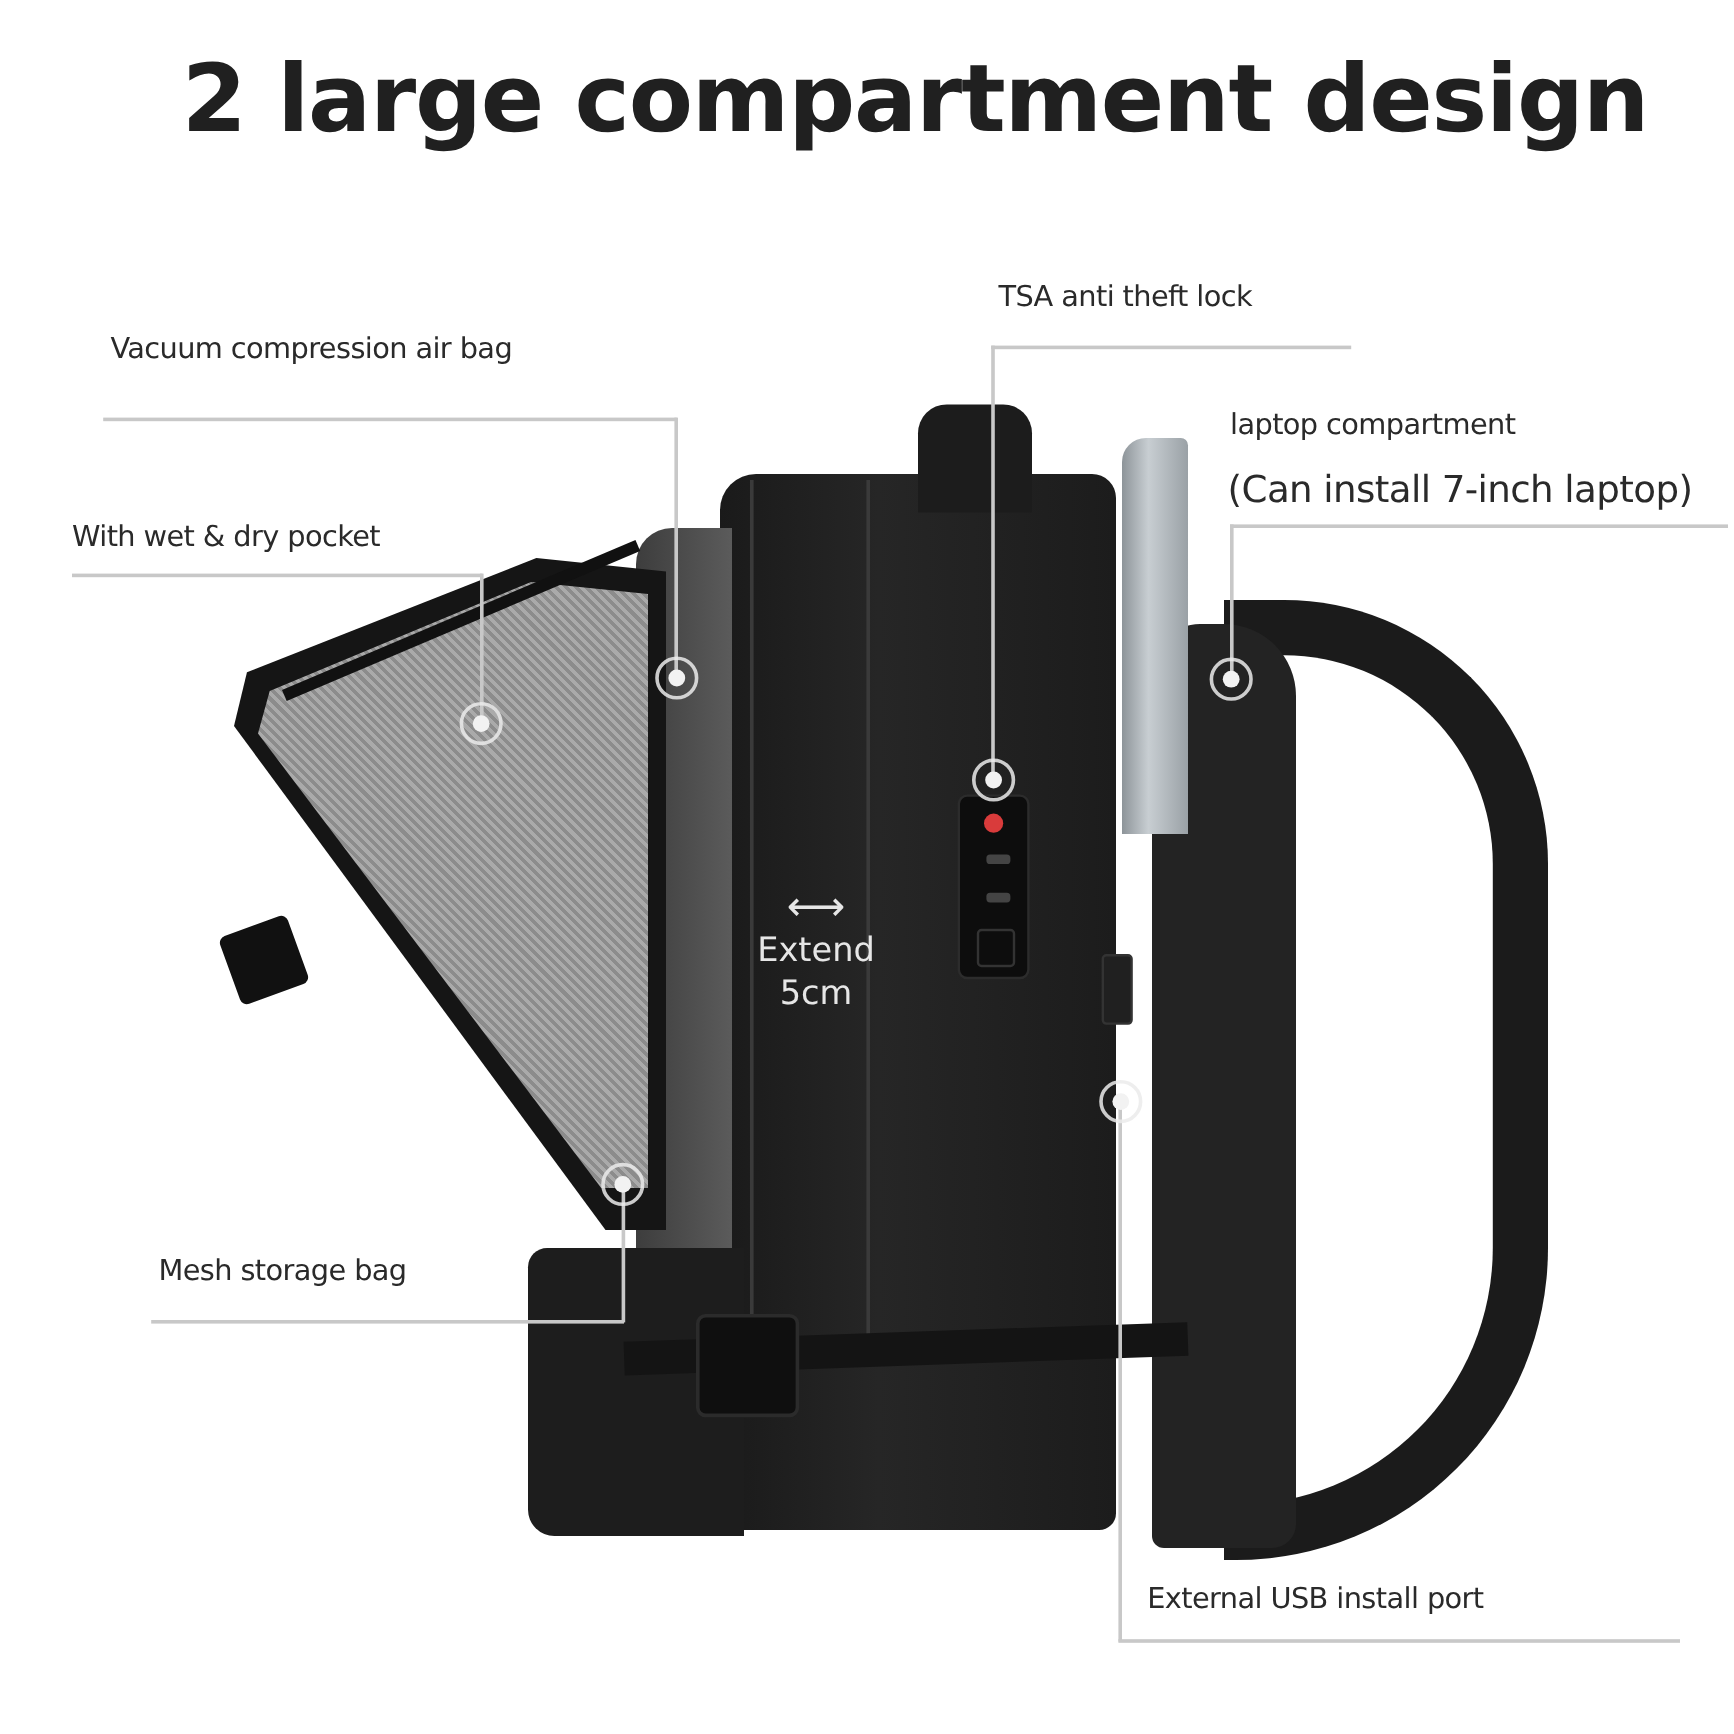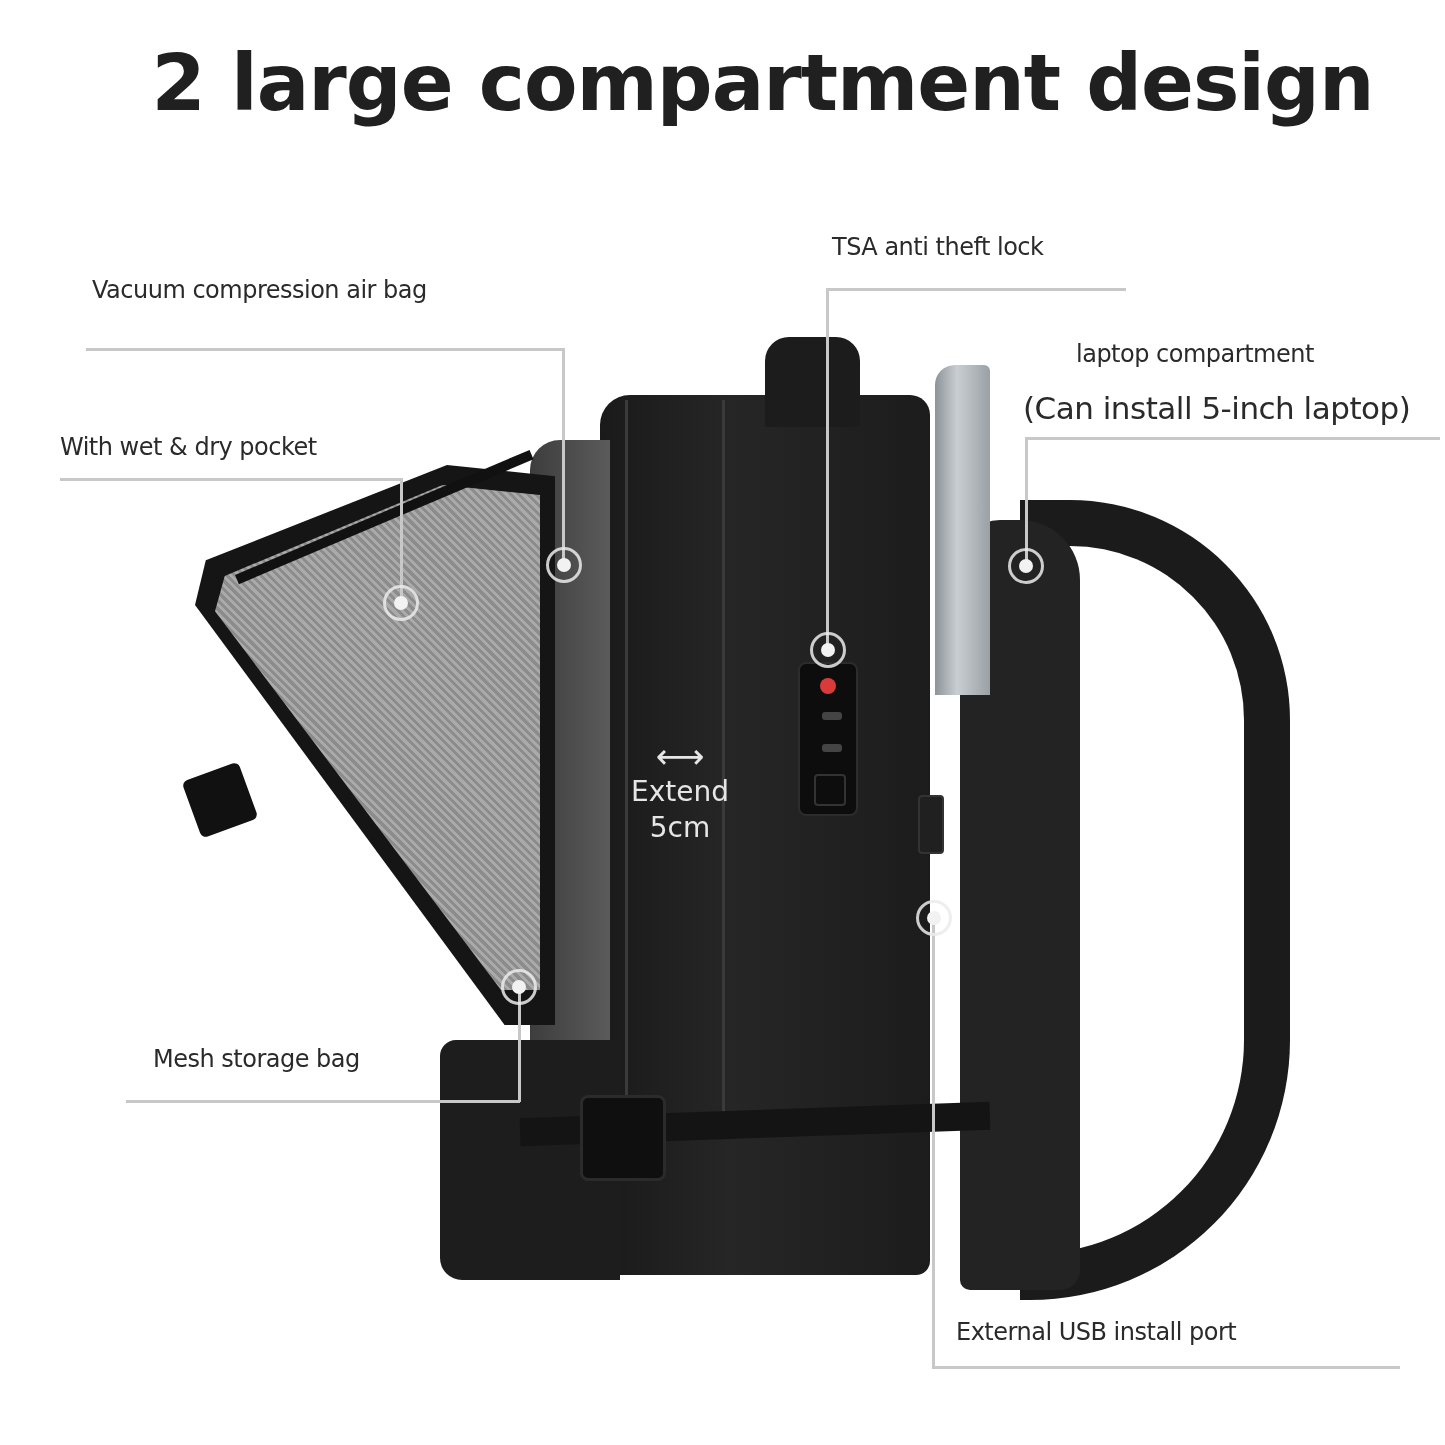--- a/index.html
+++ b/index.html
@@ -71,27 +71,27 @@
 <div class="label" style="left:60px;top:433px;">With wet &amp; dry pocket</div>
 <div class="hline" style="left:60px;top:478px;width:342px;"></div>
 <div class="vline" style="left:400px;top:478px;height:122px;"></div>
 <div class="marker" style="left:383px;top:585px;"></div>
 
 <div class="label" style="left:832px;top:233px;">TSA anti theft lock</div>
 <div class="hline" style="left:826px;top:288px;width:300px;"></div>
 <div class="vline" style="left:826px;top:288px;height:362px;"></div>
 <div class="marker" style="left:810px;top:632px;"></div>
 
-<div class="label" style="left:1076px;top:340px;">laptop compartment</div>
-<div class="label" style="left:1023px;top:390px;font-size:31px;">(Can install 5-inch laptop)</div>
+<div class="label" style="left:1025px;top:340px;">laptop compartment</div>
+<div class="label" style="left:1023px;top:390px;font-size:31px;">(Can install 7-inch laptop)</div>
 <div class="hline" style="left:1025px;top:437px;width:415px;"></div>
 <div class="vline" style="left:1025px;top:437px;height:128px;"></div>
 <div class="marker" style="left:1008px;top:548px;"></div>
 
-<div class="label" style="left:132px;top:1045px;margin-left:21px;">Mesh storage bag</div>
+<div class="label" style="left:132px;top:1045px;">Mesh storage bag</div>
 <div class="hline" style="left:126px;top:1100px;width:394px;"></div>
 <div class="vline" style="left:518px;top:985px;height:117px;"></div>
 <div class="marker" style="left:501px;top:969px;"></div>
 
 <div class="label" style="left:956px;top:1318px;">External USB install port</div>
 <div class="hline" style="left:932px;top:1366px;width:468px;"></div>
 <div class="vline" style="left:932px;top:920px;height:448px;"></div>
 <div class="marker" style="left:916px;top:900px;"></div>
 
 </body></html>

